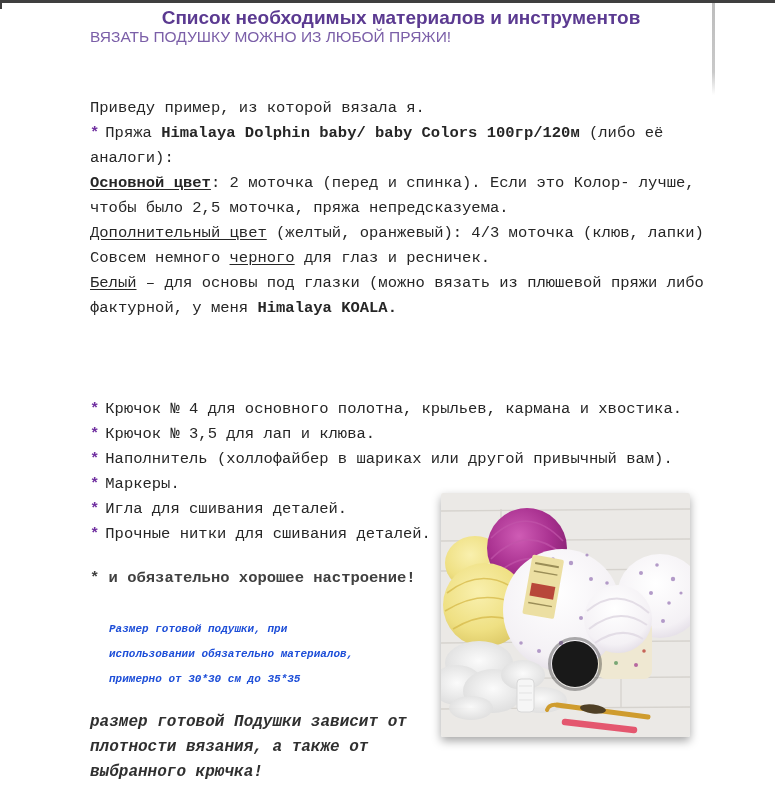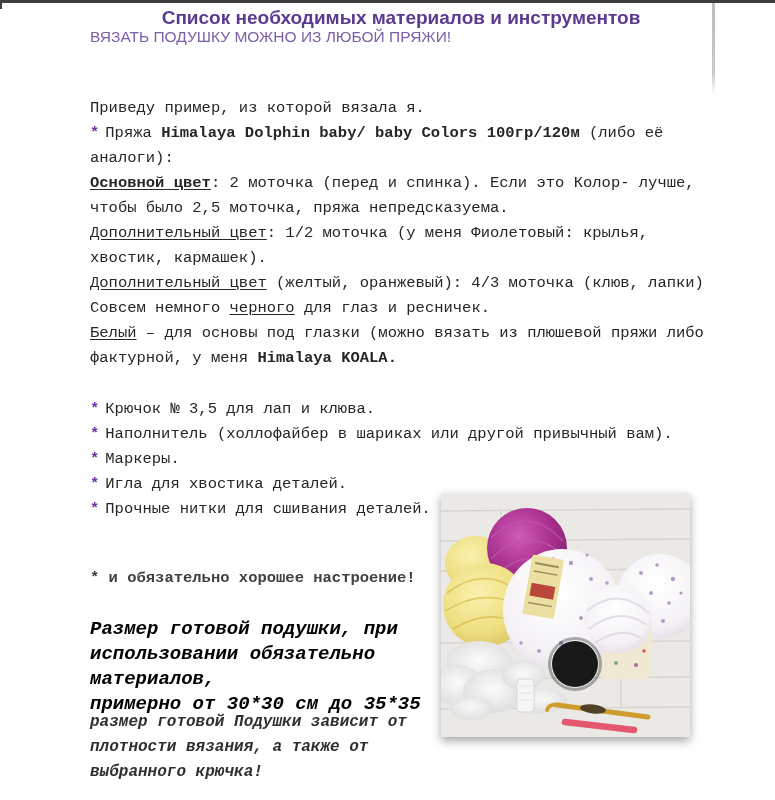--- a/index.html
+++ b/index.html
@@ -16,21 +16,21 @@
   .title { position:absolute; left:90px; top:7px; width:622px; margin:0;
     text-align:center; font-size:19px; font-weight:bold; color:#5b3a91; }
   .subtitle { position:absolute; left:90px; top:28px; font-size:15.5px; color:#7b5fa8; }
 
   .block { position:absolute; left:90px; width:624px; font-size:15.5px; line-height:25px; color:#262626;font-family:Liberation Mono, monospace; }
   .intro  { top:96px; }
   .colors { top:171px; }
   .tools  { top:397px; }
   .mood   { top:566px; font-weight:bold; color:#404040; }
 
-  .size-note  { top:617px; width:370px; font-style:italic; font-weight:bold; font-size:19px; color:#000000; }
+  .size-note  { top:617px; width:370px; font-style:italic; font-weight:bold; font-size:11px; color:#1d4ed8;margin-left:19px; }
   .disclaimer { top:710px; width:370px; font-style:italic; font-weight:bold; font-size:16px; color:#303030; }
 
   .star { color:#7030a0; font-weight:bold; }
   .tline .star, .intro .star { margin-right:6px; }
   .ul { text-decoration:underline; text-underline-offset:2px; }
   .b  { font-weight:bold; }
 
   .photo { position:absolute; left:441px; top:493px; width:249px; height:244px;
     border-radius:2px; overflow:hidden; box-shadow:0 4px 10px rgba(0,0,0,0.35); }
   .photo svg { display:block; }
@@ -45,31 +45,31 @@
 <h1 class="title">Список необходимых материалов и инструментов</h1>
 <div class="subtitle">ВЯЗАТЬ ПОДУШКУ МОЖНО ИЗ ЛЮБОЙ ПРЯЖИ!</div>
 
 <div class="block intro">
   <div><span>Приведу пример, из которой вязала я.</span></div>
   <div><span class="star">*</span><span>Пряжа </span><span class="b">Himalaya Dolphin baby/ baby Colors 100гр/120м</span><span> (либо её аналоги):</span></div>
 </div>
 
 <div class="block colors">
   <div><span class="b ul">Основной цвет</span><span>: 2 моточка (перед и спинка). Если это Колор- лучше, чтобы было 2,5 моточка, пряжа непредсказуема.</span></div>
-  <div><span class="ul">Дополнительный цвет</span><span>: 1/2 моточка (у меня Фиолетовый: крылья, хвостик, кармашек).</span></div>
   <div><span class="ul">Дополнительный цвет</span><span> (желтый, оранжевый): 4/3 моточка (клюв, лапки)</span></div>
   <div><span>Совсем немного </span><span class="ul">черного</span><span> для глаз и ресничек.</span></div>
   <div><span class="ul">Белый</span><span> – для основы под глазки (можно вязать из плюшевой пряжи либо фактурной, у меня </span><span class="b">Himalaya KOALA.</span></div>
 </div>
 
 <div class="block tools">
+  <div class="tline"><span class="star">*</span><span>Крючок № 4 для основного полотна, крыльев, кармана и хвостика.</span></div>
   <div class="tline"><span class="star">*</span><span>Крючок № 3,5 для лап и клюва.</span></div>
   <div class="tline"><span class="star">*</span><span>Наполнитель (холлофайбер в шариках или другой привычный вам).</span></div>
   <div class="tline"><span class="star">*</span><span>Маркеры.</span></div>
-  <div class="tline"><span class="star">*</span><span>Игла для хвостика деталей.</span></div>
+  <div class="tline"><span class="star">*</span><span>Игла для сшивания деталей.</span></div>
   <div class="tline"><span class="star">*</span><span>Прочные нитки для сшивания деталей.</span></div>
 </div>
 
 <div class="block mood">* и обязательно хорошее настроение!</div>
 
 <div class="block size-note">
   <div>Размер готовой подушки, при</div>
   <div>использовании обязательно материалов,</div>
   <div>примерно от 30*30 см до 35*35</div>
 </div>

